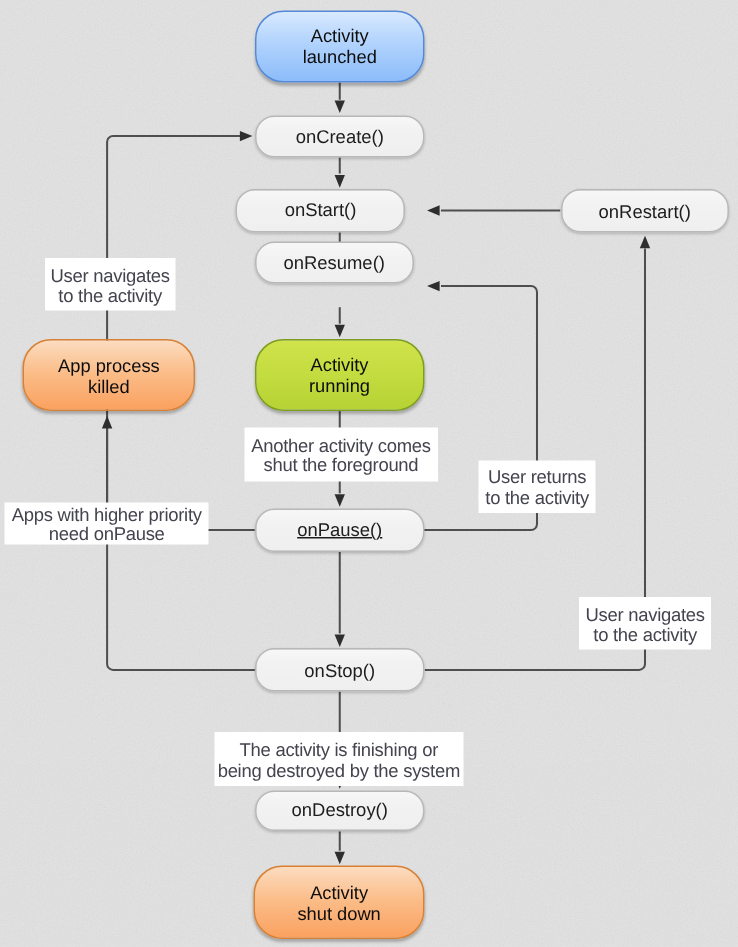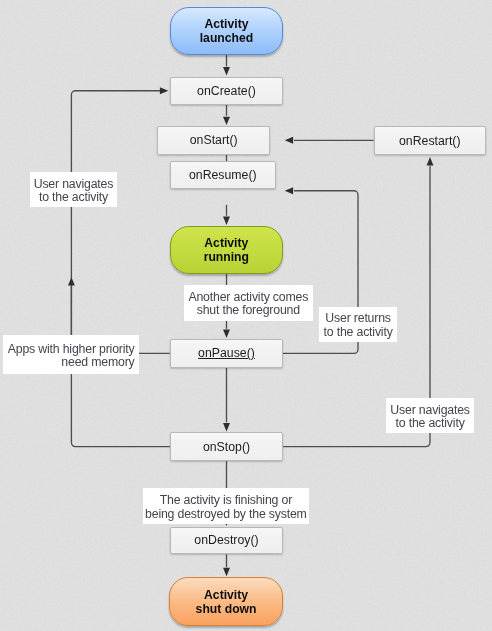--- a/index.html
+++ b/index.html
@@ -10,33 +10,33 @@
        -webkit-font-smoothing:antialiased;}
 
   #stage{position:relative;width:492px;height:631px;overflow:hidden;}
 
   #noise{position:absolute;left:0;top:0;width:492px;height:631px;pointer-events:none;z-index:0;}
   svg.edges{position:absolute;left:0;top:0;width:492px;height:631px;z-index:1;}
 
   
   .pill{position:absolute;box-sizing:border-box;z-index:3;
         border-radius:19px;display:flex;align-items:center;justify-content:center;
-        text-align:center;font-weight:bold;font-size:12.2px;line-height:13.9px;color:#0d0d0d;
+        text-align:center;font-weight:normal;font-size:12.2px;line-height:13.9px;color:#0d0d0d;
         box-shadow:0 2px 2px rgba(0,0,0,.25);padding-top:3px;}
   .pill.blue  {background:linear-gradient(180deg,#d9e9fe 0%,#b6d6fd 38%,#8cbcfa 100%);
                border:1.3px solid #5489d8;}
   .pill.green {background:linear-gradient(180deg,#d0e34c 0%,#c3dc3f 50%,#b7d234 100%);
                border:1.5px solid #7d9d1f;}
   .pill.orange{background:linear-gradient(180deg,#fcdcc0 0%,#fbbc87 48%,#faa160 100%);
                border:1.3px solid #d88034;}
 
   
   .cb{position:absolute;box-sizing:border-box;z-index:3;
       background:linear-gradient(180deg,#f7f7f7 0%,#f2f2f2 35%,#efefef 100%);
-      border:1px solid #b8b8b8;border-radius:2px;
+      border:1px solid #b8b8b8;border-radius:13px;
       box-shadow:0 1px 2px rgba(0,0,0,.20);
       display:flex;align-items:center;justify-content:center;
       color:#1d1d1d;font-size:12.3px;}
 
   
   .lbl{position:absolute;box-sizing:border-box;z-index:5;
        background:#ffffff;color:#44444f;
        font-size:12.3px;letter-spacing:-0.18px;line-height:13.2px;
        text-align:center;display:flex;align-items:center;justify-content:center;
        white-space:nowrap;padding-top:3px;}
@@ -49,22 +49,22 @@
 
   #c-oncreate {left:169.8px;top:76.8px; width:113.4px;height:28.2px;}
   #c-onstart  {left:157px;top:126px;  width:113.4px;height:28.8px;}
   #c-onresume {left:169.8px;top:161px;width:106px;height:28.4px;}
   #c-onrestart{left:373.5px;top:126.4px;width:112.6px;height:28.5px;text-align:right;}
   #c-onpause  {left:169.8px;top:338.9px;width:113.4px;height:29px;text-decoration:underline;}
   #c-onstop   {left:169.8px;top:432.4px;width:113.4px;height:28.7px;}
   #c-ondestroy{left:169.8px;top:526.7px;width:113.4px;height:27.6px;}
 
   #l-user-navigates-left         {left:29.7px; top:171.6px;width:87.5px; height:35.5px;}
-  #l-another-activity-foreground {left:162.8px;top:284.7px;width:129px;  height:36px;margin-left:21px;}
-  #l-apps-higher-priority        {left:3px;    top:334.9px;width:136.3px;height:39px;text-align:right;}
+  #l-another-activity-foreground {left:162.8px;top:284.7px;width:129px;  height:36px;}
+  #l-apps-higher-priority        {left:3px;    top:334.9px;width:136.3px;height:28px;}
   #l-user-returns                {left:319.1px;top:306.5px;width:78px;   height:35.2px;}
   #l-activity-no-longer-visible  {left:179.9px;top:377.3px;width:94px;   height:35.3px;}
   #l-user-navigates-right        {left:385.7px;top:398px;  width:88.8px; height:35.3px;}
   #l-activity-finishing          {left:142.8px;top:472.1px;width:166.2px;height:36px;margin-top:16px;}
 </style>
 </head>
 <body>
 
 <div id="stage">
 
@@ -110,20 +110,23 @@
       <path d="M 373.5 140.3 L 294 140.3" fill="none" stroke="#4e4e4e" stroke-width="1.35"></path>
       <polygon points="293.09999999999997,136.85000000000002 293.09999999999997,143.75 284.7,140.3" fill="#2e2e2e"></polygon>
     </svg>
 
   <div class="pill blue" id="n-activity-launched">
     <span><span>Activity</span><br><span>launched</span></span>
   </div>
   <div class="pill green" id="n-activity-running">
     <span><span>Activity</span><br><span>running</span></span>
   </div>
+  <div class="pill orange" id="n-app-process-killed">
+    <span><span>App process</span><br><span>killed</span></span>
+  </div>
   <div class="pill orange" id="n-activity-shut-down">
     <span><span>Activity</span><br><span>shut down</span></span>
   </div>
 
   <div class="cb" id="c-oncreate">
     <span>onCreate()</span>
     </div>
   <div class="cb" id="c-onstart">
     <span>onStart()</span>
     </div>
@@ -151,21 +154,21 @@
     </div>
   <div class="lbl" id="l-another-activity-foreground">
     <div>
       <div>Another activity comes</div>
       <div>shut the foreground</div>
     </div>
     </div>
   <div class="lbl" id="l-apps-higher-priority">
     <div>
       <div>Apps with higher priority</div>
-      <div>need memory</div>
+      <div>need onPause</div>
     </div>
     </div>
   <div class="lbl" id="l-user-returns">
     <div>
       <div>User returns</div>
       <div>to the activity</div>
     </div>
     </div>
   <div class="lbl" id="l-user-navigates-right">
     <div>

